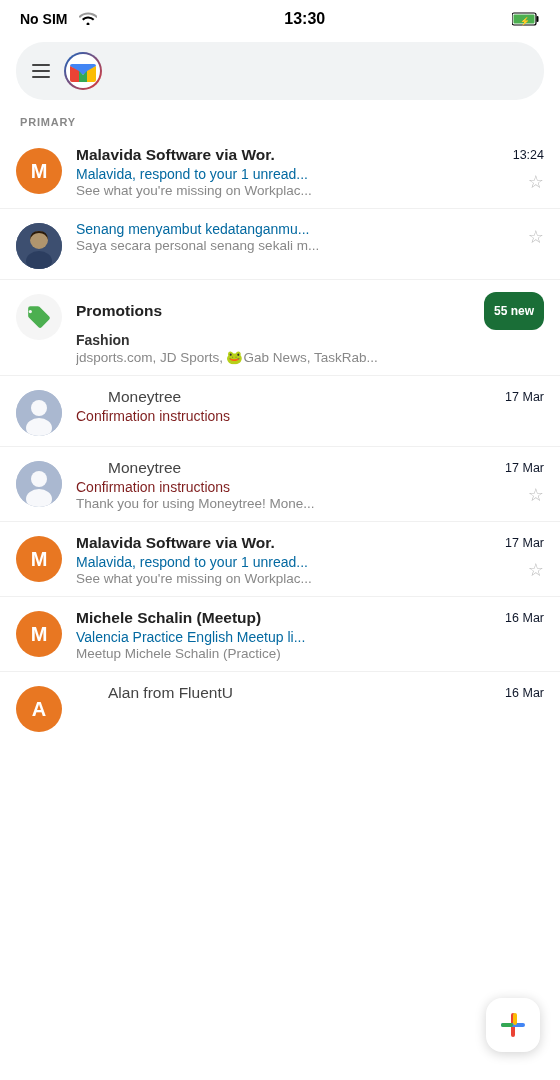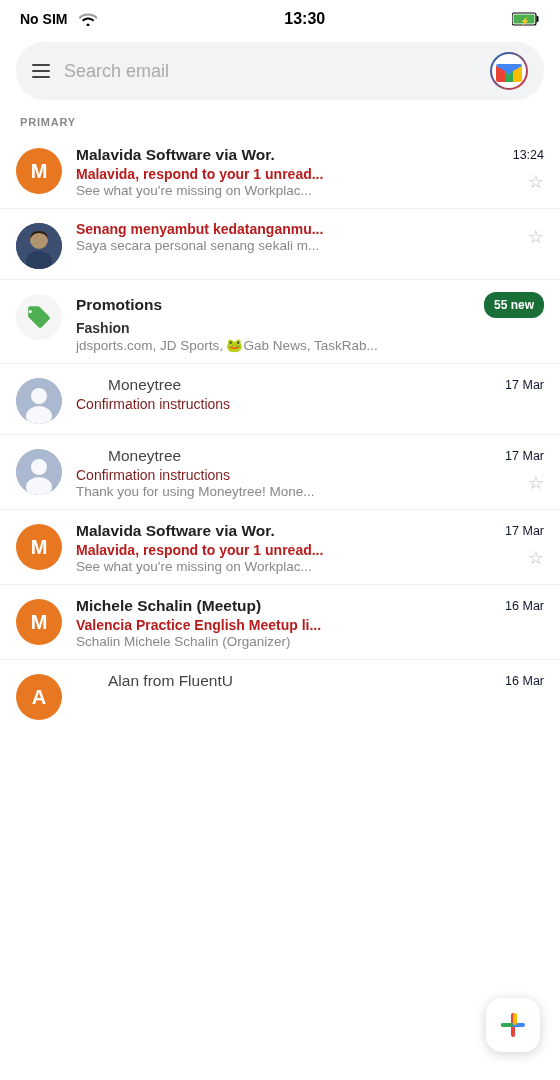--- a/index.html
+++ b/index.html
@@ -17,21 +17,20 @@
       display: flex;
       justify-content: space-between;
       align-items: center;
       padding: 10px 20px 6px;
       background: #fff;
     }
     .status-left {
       font-size: 14px;
       font-weight: 600;
       display: flex;
-      align-items: center;
       gap: 12px;
     }
     .status-center {
       font-size: 16px;
       font-weight: 600;
     }
     .status-right {
       display: flex;
       align-items: center;
       gap: 5px;
@@ -141,22 +140,22 @@
     }
     .email-time {
       font-size: 12.5px;
       color: #0f172a;
       white-space: nowrap;
       flex-shrink: 0;
     }
 
     .email-subject {
       font-size: 14px;
-      font-weight: 700;
-      color: #b91c1c;
+      font-weight: 400;
+      color: #0369a1;
       white-space: nowrap;
       overflow: hidden;
       text-overflow: ellipsis;
       margin-bottom: 1px;
     }
     .email-subject.read {
       font-weight: 400;
       color: #7f1d1d;
     }
 
@@ -211,21 +210,21 @@
     .promotions-title {
       font-size: 15.5px;
       font-weight: 600;
       color: #222;
     }
     .promotions-badge {
       background: #1a6e37;
       color: #fff;
       font-size: 12px;
       font-weight: 600;
-      padding: 6px 10px;
+      padding: 12px 10px;
       border-radius: 12px;
     }
     .promotions-sub {
       font-size: 14px;
       font-weight: 600;
       color: #333;
       margin-bottom: 1px;
     }
     .promotions-preview {
       font-size: 13.5px;
@@ -274,21 +273,20 @@
     </svg>
   </div>
 </div>
 
 <div class="search-bar">
   <div class="hamburger-icon">
     <span></span>
     <span></span>
     <span></span>
   </div>
-  <div class="search-text">Search email</div>
   <div class="avatar-circle">
 
     <svg width="34" height="34" viewBox="0 0 34 34">
       <circle cx="17" cy="17" r="17" fill="#fff"></circle>
 
       <path d="M4 12 L17 21 L30 12 Q30 10 28 10 L6 10 Q4 10 4 12Z" fill="#4285f4"></path>
 
       <path d="M4 12 L4 26 Q4 28 6 28 L13 28 L13 17Z" fill="#ea4335"></path>
 
       <path d="M30 12 L30 26 Q30 28 28 28 L21 28 L21 17Z" fill="#fbbc04"></path>
@@ -423,21 +421,21 @@
   <div class="email-item">
     <div class="email-avatar avatar-orange">M</div>
     <div class="email-content">
       <div class="email-top">
         <span class="email-sender">Michele Schalin (Meetup)</span>
         <span class="email-time">16 Mar</span>
       </div>
       <div class="email-second-row">
         <div style="flex:1; min-width:0;">
           <div class="email-subject">Valencia Practice English Meetup li...</div>
-          <div class="email-preview">Schalin Michele Schalin (Organizer)</div>
+          <div class="email-preview">Meetup Michele Schalin (Practice)</div>
         </div>
       </div>
     </div>
   </div>
 
   <div class="email-item" style="border-bottom:none;">
     <div class="email-avatar avatar-orange">A</div>
     <div class="email-content">
       <div class="email-top">
         <span class="email-sender read">Alan from FluentU</span>

